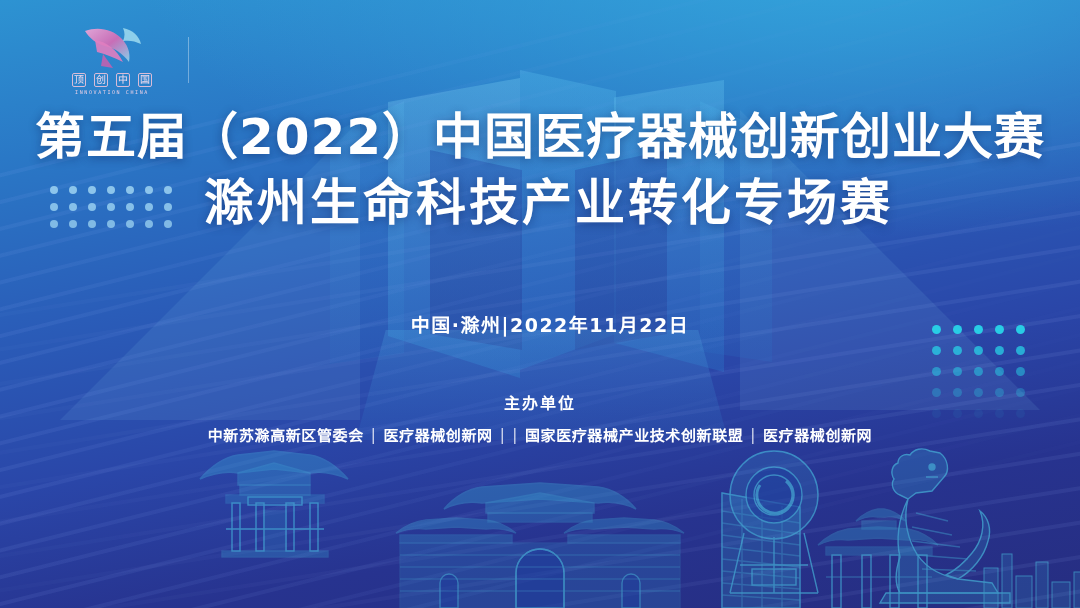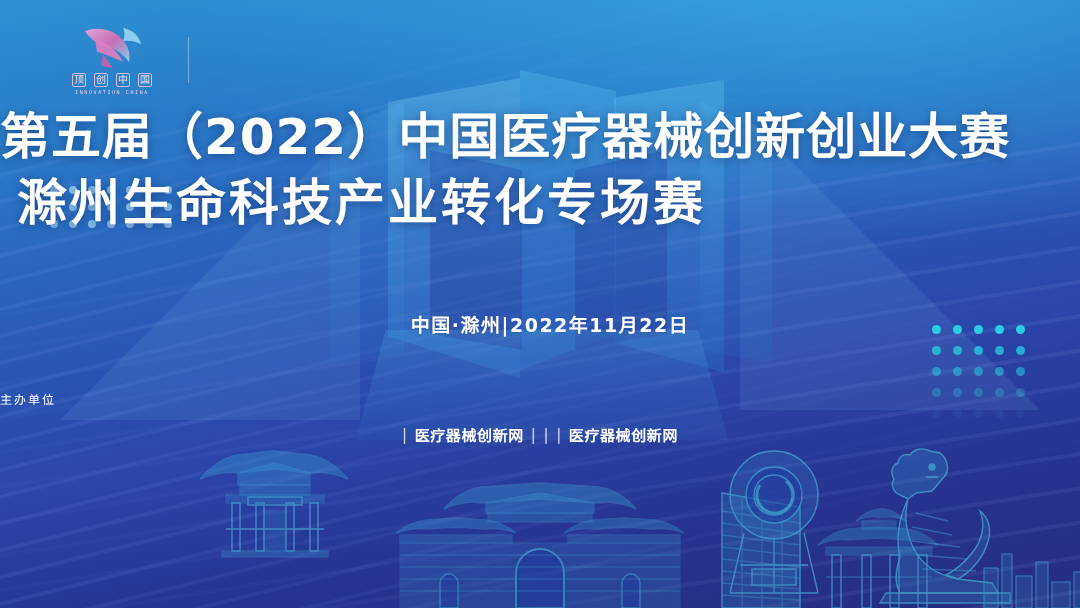--- a/index.html
+++ b/index.html
@@ -99,34 +99,34 @@
   .book .p2{left:20px;top:2px;width:16px;height:46px;clip-path:polygon(0 10%,100% 0,100% 92%,0 100%);}
   .book .p3{left:38px;top:4px;width:10px;height:44px;}
   .book .p4{left:50px;top:7px;width:9px;height:39px;opacity:.85;}
   .book .hole{position:absolute;left:4px;top:15px;width:10px;height:20px;background:#2f8ad1;}
   .logo-comp .txt .cn{font-size:16px;font-weight:bold;color:#fff;letter-spacing:1px;
     font-family:"DejaVu Sans","Liberation Sans",sans-serif;}
   .logo-comp .txt .en{font-size:6.5px;color:#fff;letter-spacing:.25px;margin-top:3px;
     font-family:"Liberation Sans",sans-serif;}
 
   
-  .titles{position:absolute;left:0;right:0;top:108px;}
+  .titles{position:absolute;left:0;right:0;top:108px;text-align:center;}
   .t1{font-size:50px;line-height:1.16;font-weight:bold;color:#fff;letter-spacing:1px;
       font-family:"DejaVu Sans","Liberation Sans",sans-serif;
       text-shadow:0 2px 10px rgba(10,30,90,.45);}
   .t2{font-size:50px;line-height:1.16;font-weight:bold;color:#fff;letter-spacing:3px;
       margin-top:8px;font-family:"DejaVu Sans","Liberation Sans",sans-serif;
       text-shadow:0 2px 10px rgba(10,30,90,.45);margin-left:17px;}
 
   .meta{position:absolute;left:0;right:0;top:310px;text-align:center;
         font-size:19px;font-weight:bold;color:#fff;letter-spacing:1.5px;
         font-family:"DejaVu Sans","Liberation Sans",sans-serif;margin-left:20px;}
 
-  .org-title{position:absolute;left:0;right:0;top:390px;
-        font-size:12px;font-weight:normal;color:#fff;letter-spacing:2px;
+  .org-title{position:absolute;left:0;right:0;top:390px;text-align:center;
+        font-size:16px;font-weight:bold;color:#fff;letter-spacing:2px;
         font-family:"DejaVu Sans","Liberation Sans",sans-serif;}
   .org-list{position:absolute;left:0;right:0;top:424px;text-align:center;
         font-size:15px;font-weight:bold;color:#fff;letter-spacing:.6px;
         font-family:"DejaVu Sans","Liberation Sans",sans-serif;
         display:flex;justify-content:center;align-items:center;gap:7px;flex-wrap:nowrap;}
   .org-list .sep{color:rgba(255,255,255,.8);font-weight:400;}
 
   
   .skyline{position:absolute;left:0;bottom:0;width:1080px;height:175px;opacity:.62;}
 </style>
@@ -236,24 +236,26 @@
 
   <div class="titles">
     <div class="t1">第五届（2022）中国医疗器械创新创业大赛</div>
     <div class="t2">滁州生命科技产业转化专场赛</div>
   </div>
 
   <div class="meta">中国·滁州|2022年11月22日</div>
 
   <div class="org-title">主办单位</div>
   <div class="org-list" id="orgList">
+      <span>中新苏滁高新区管委会</span>
       <span class="sep">|</span>
       <span>医疗器械创新网</span>
       <span class="sep">|</span>
       <span class="sep">|</span>
+      <span>国家医疗器械产业技术创新联盟</span>
       <span class="sep">|</span>
       <span>医疗器械创新网</span>
     </div>
 
   <div class="skyline">
     <svg width="1080" height="175" viewBox="0 0 1080 175" aria-hidden="true">
       <g fill="none" stroke="#4fd7ef" stroke-width="1.4" opacity=".85">
 
         <g>
           <path d="M200 46 C214 30 226 24 238 22 L274 18 L310 22 C322 24 334 30 348 46

